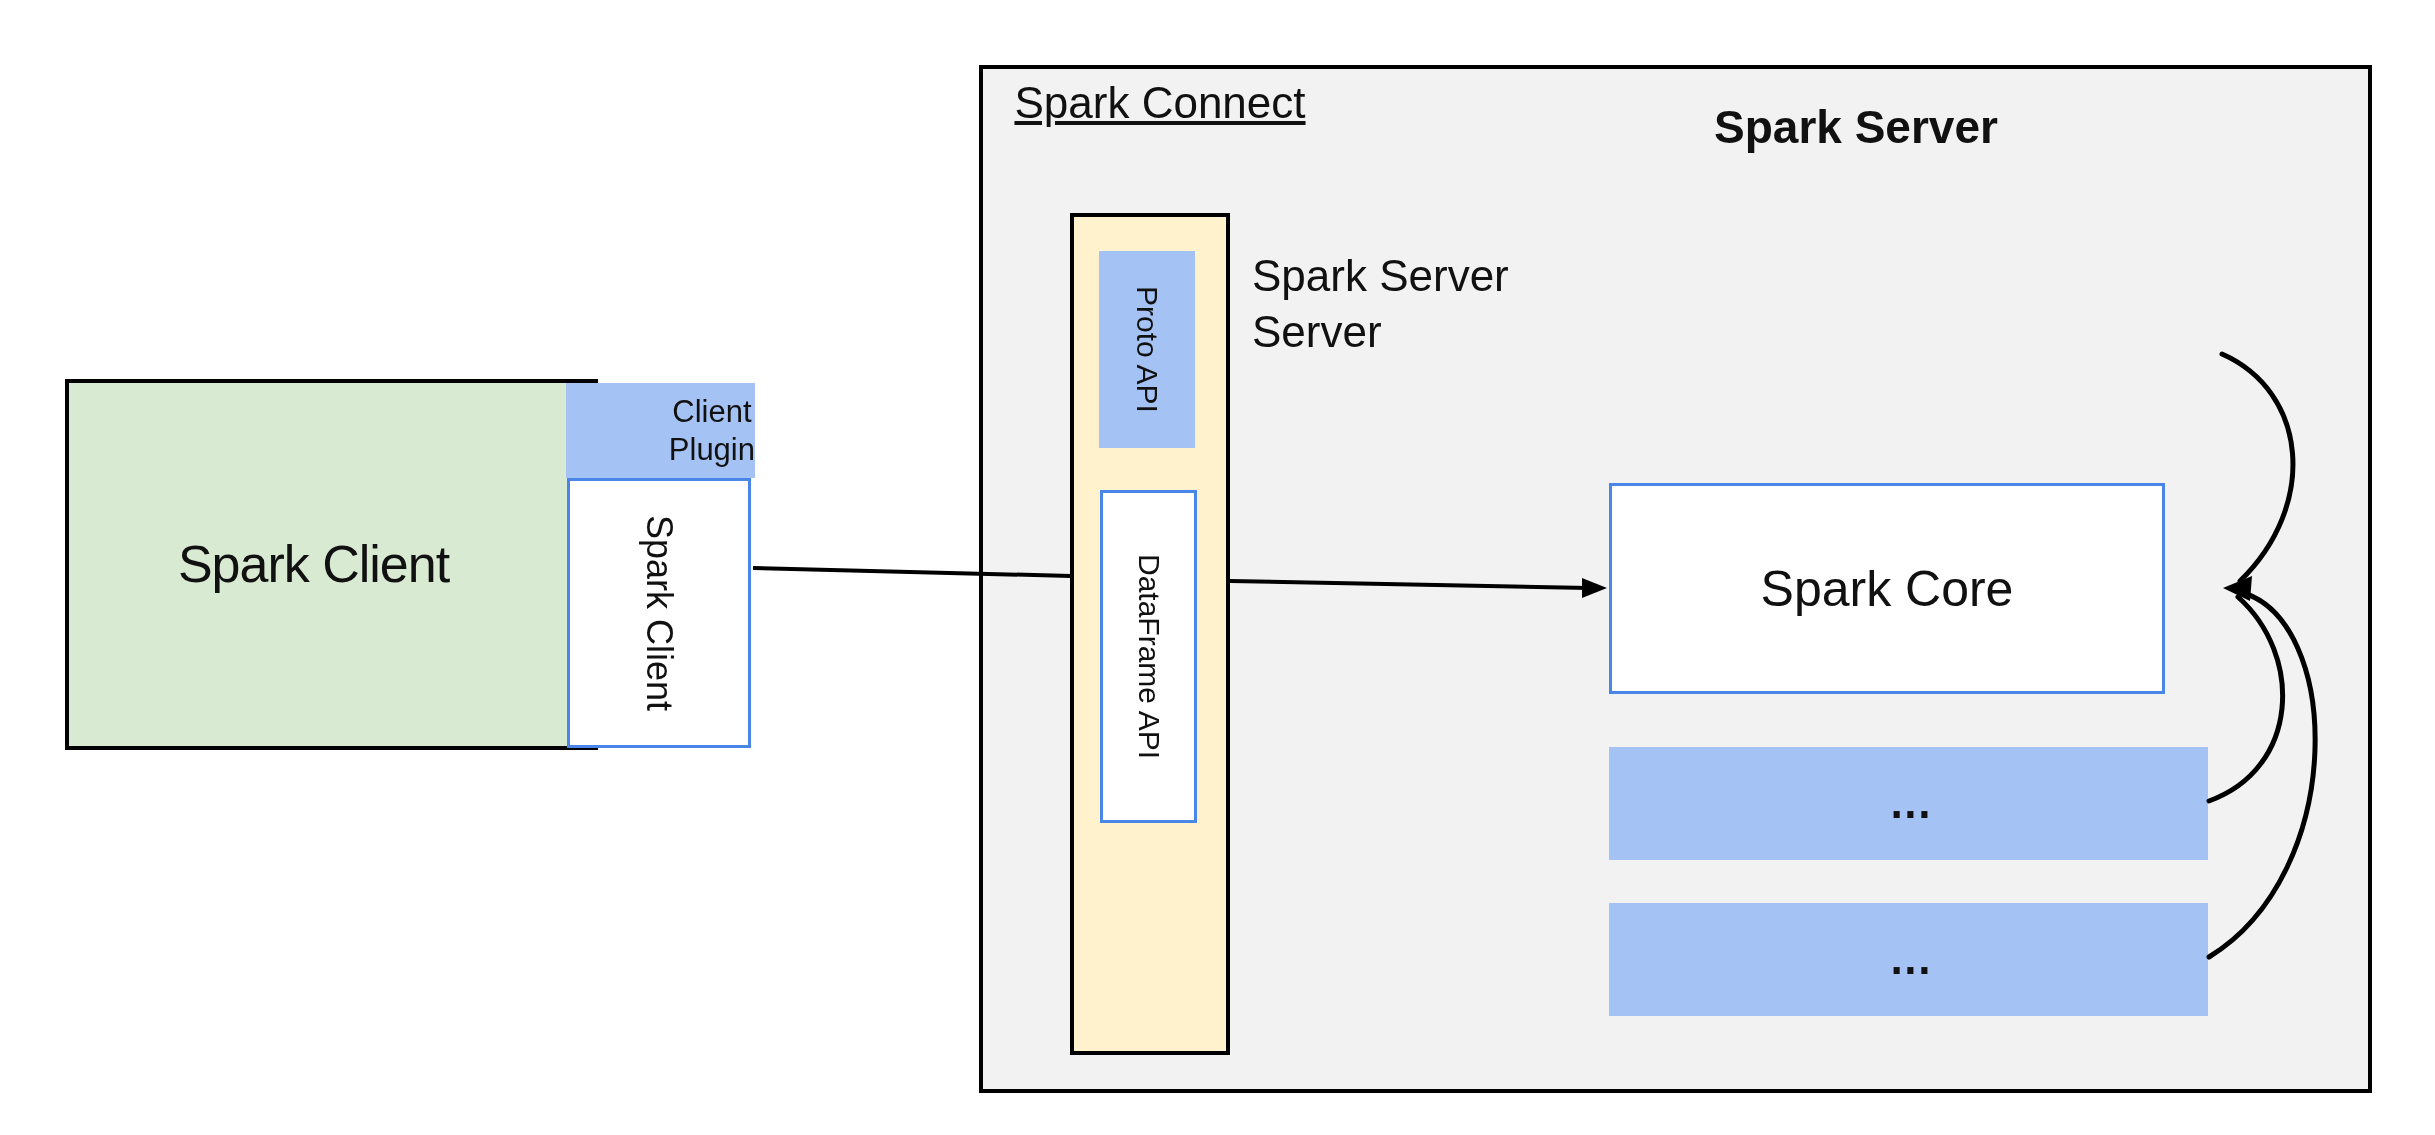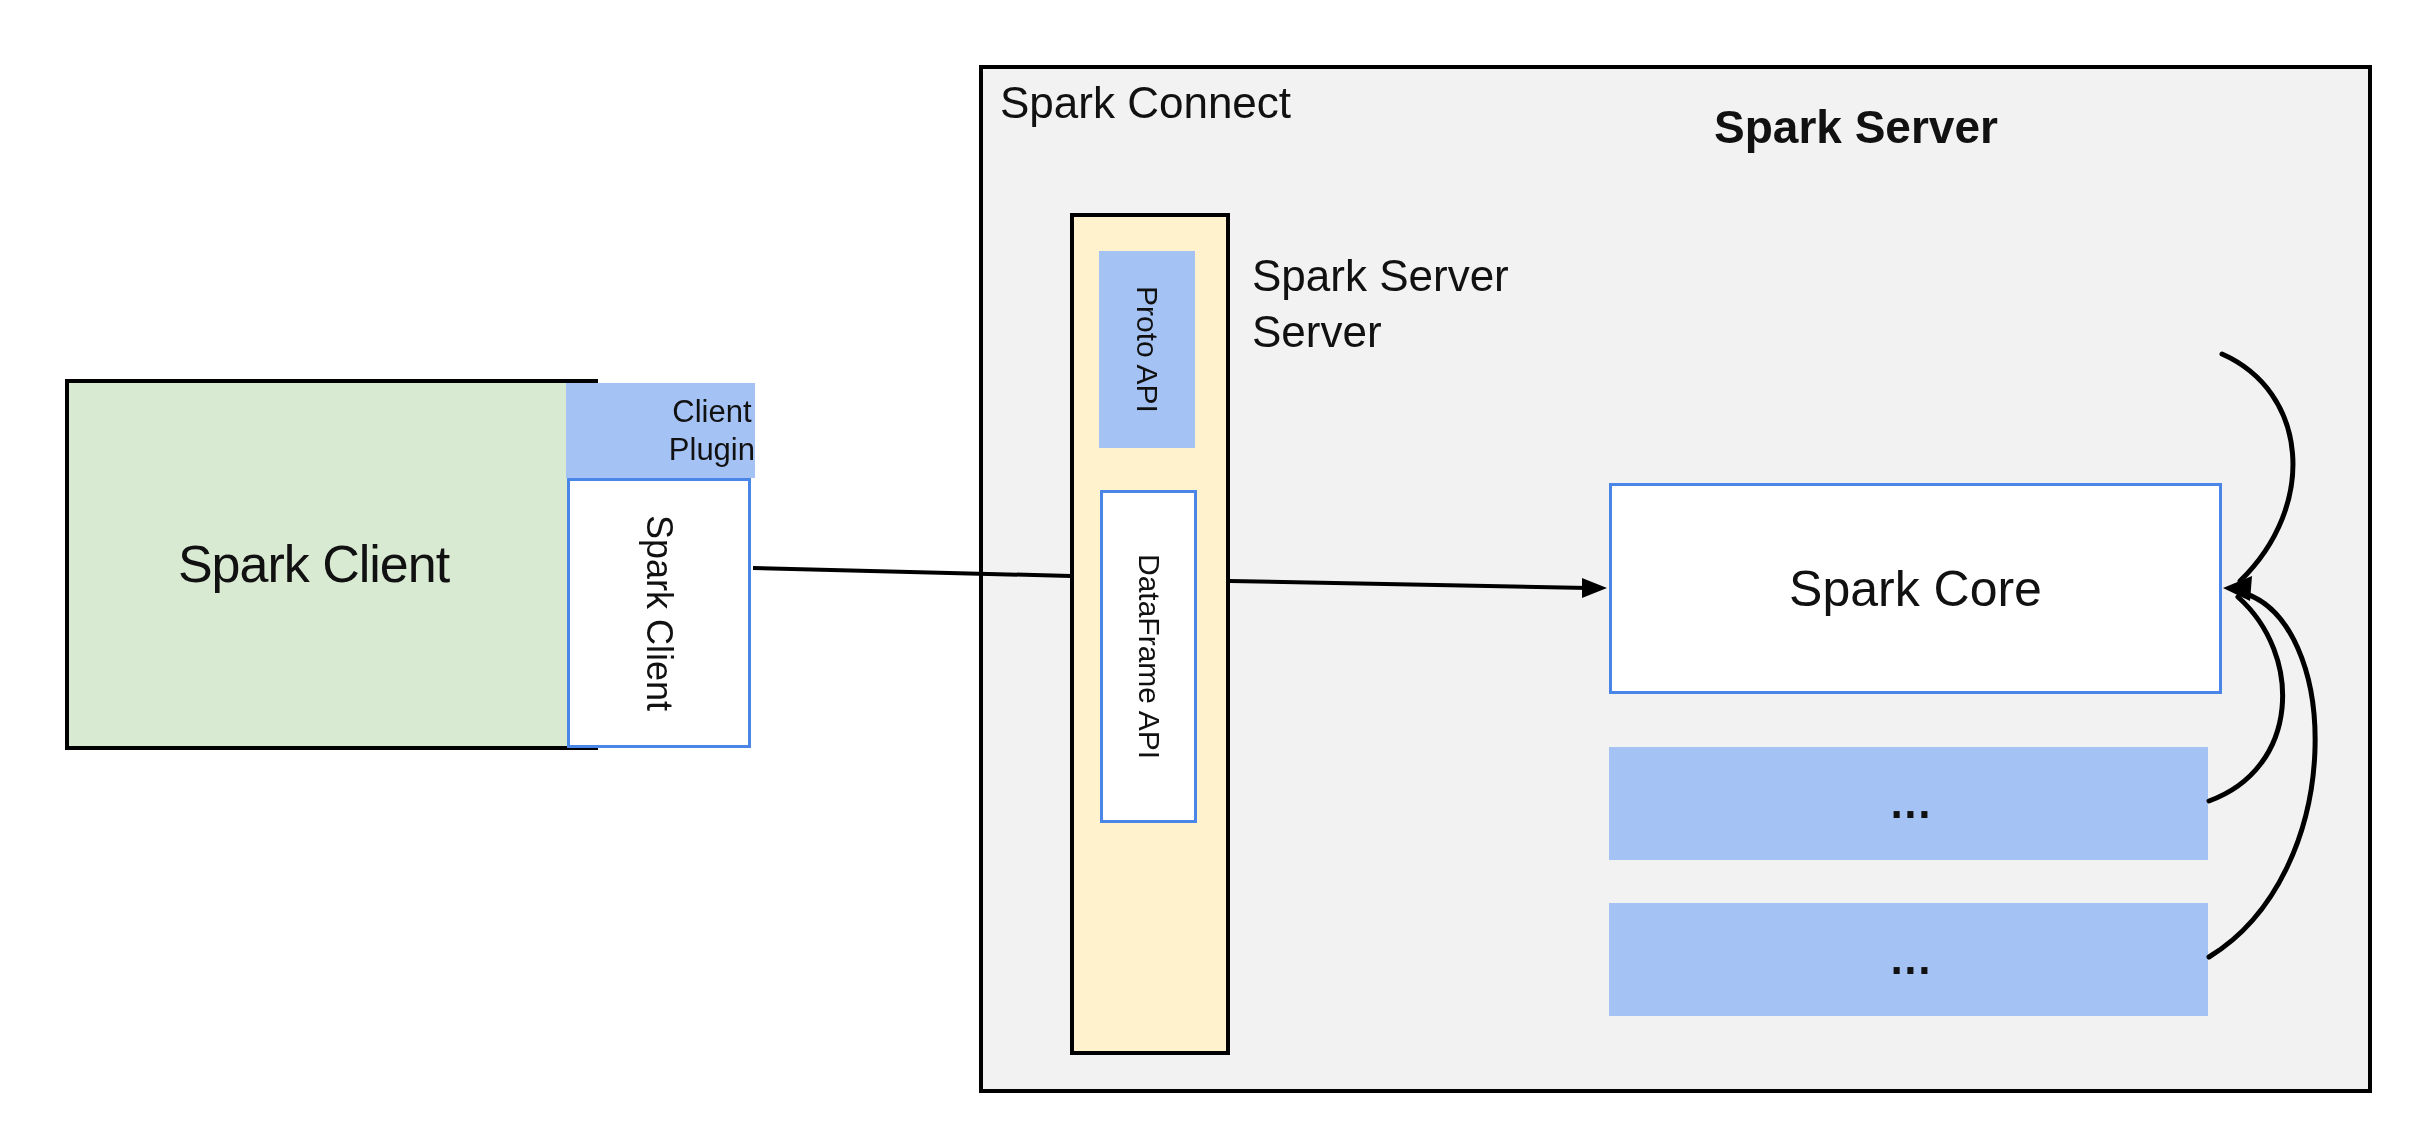--- a/index.html
+++ b/index.html
@@ -38,22 +38,23 @@
   }
 
   
   .gray-panel{
     left:979px;top:65px;width:1393px;height:1028px;
     background:#F2F2F2;border:4px solid #000;
     z-index:0;
   }
   .connect-api-label{
     left:1000px;top:76px;width:320px;
-    text-align:left;font-size:44px;line-height:54px;
+    text-align:center;font-size:44px;line-height:54px;
     z-index:2;
+    text-decoration:underline;
   }
   .server-title{
     left:1656px;top:100px;width:400px;
     text-align:center;font-size:46px;line-height:54px;font-weight:bold;
     z-index:2;
   }
   .yellow-bar{
     left:1070px;top:213px;width:160px;height:842px;
     background:#FFF2CC;border:4px solid #000;
     z-index:1;
@@ -81,21 +82,21 @@
   }
 
   
   .plugin-box{
     left:1609px;top:279px;width:612px;height:150px;
     background:#A4C2F4;
     z-index:1;
     font-size:44px;
   }
   .core-box{
-    left:1609px;top:483px;width:613px;height:211px;
+    left:1609px;top:483px;width:556px;height:211px;
     background:#fff;border:3px solid #4A86E8;
     z-index:1;
     font-size:50px;
   }
   .slot-box-1{
     left:1609px;top:747px;width:599px;height:113px;
     background:#A4C2F4;z-index:1;
   }
   .slot-box-2{
     left:1609px;top:903px;width:599px;height:113px;

